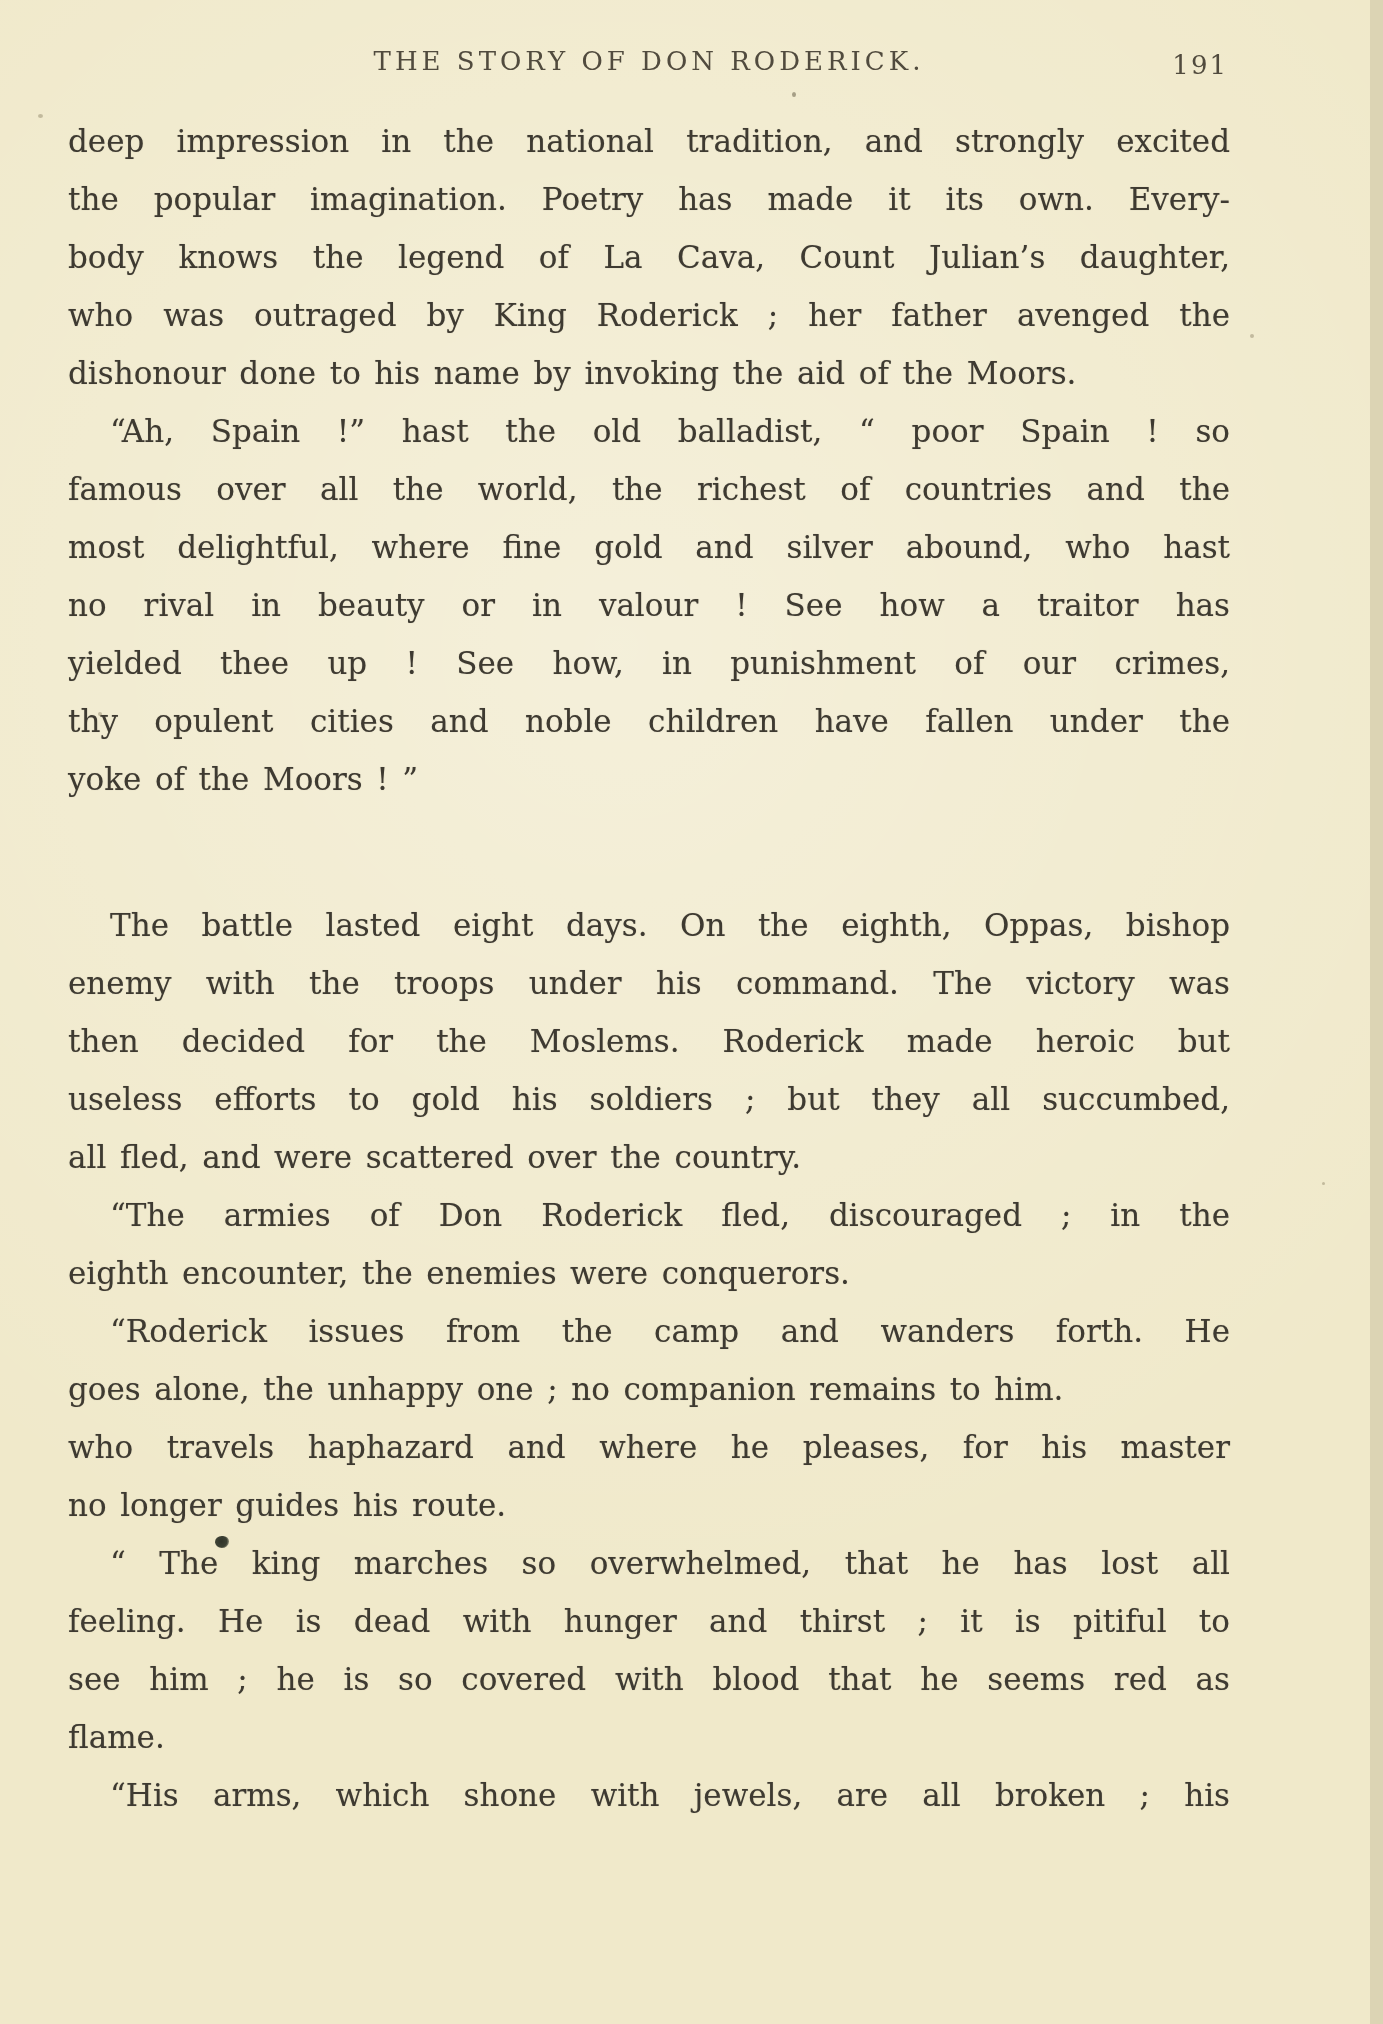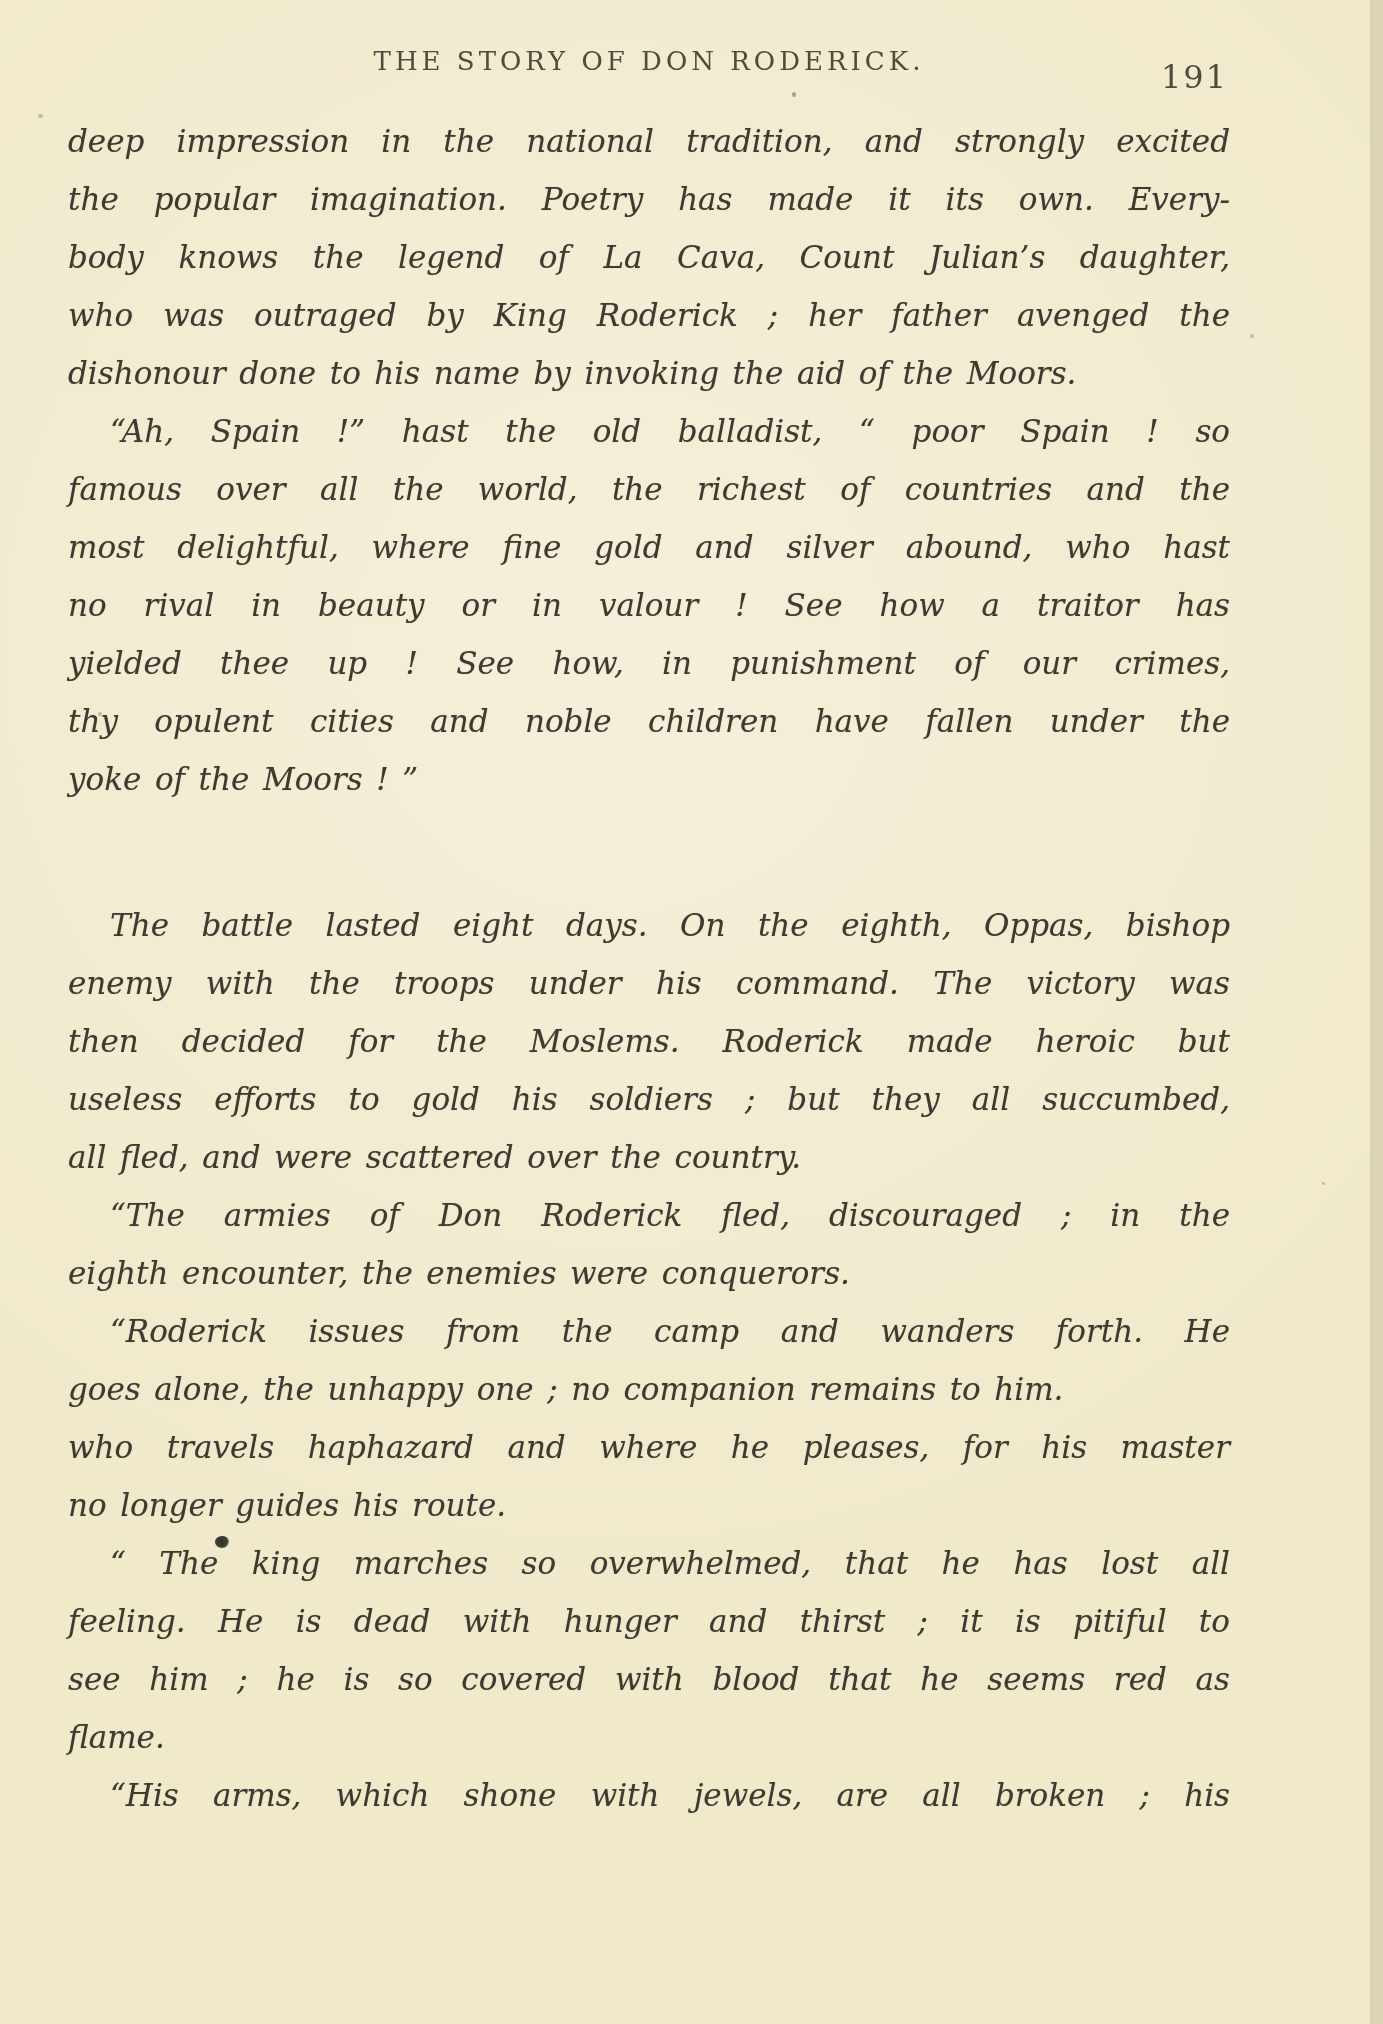--- a/index.html
+++ b/index.html
@@ -26,35 +26,34 @@
     width: 1162px;
     text-align: center;
     font-size: 26px;
     letter-spacing: 4px;
     color: var(--header-ink, #514b3e);
     white-space: nowrap;
   }
   .page-num {
     position: absolute;
     right: 2px;
-    top: 12px;
+    top: 4px;
     letter-spacing: 2px;
-    font-size: 32px;
+    font-size: 26px;
     color: var(--header-ink, #514b3e);
   }
   .body-text {
     position: absolute;
     left: 68px;
     top: 112px;
     width: 1162px;
     font-size: 31px;
     line-height: 58px;
     word-spacing: 0.12em;
     text-shadow: 0 0 1px rgba(62,58,49,0.28);
-    font-style: italic;
   }
   .para { margin: 0; }
   .para.gap-before { margin-top: 88px; }
   .line {
     text-align: justify;
     text-align-last: justify;
   }
   .line.no-just { text-align-last: left; }
   .line.indent { text-indent: 42px; }
 

